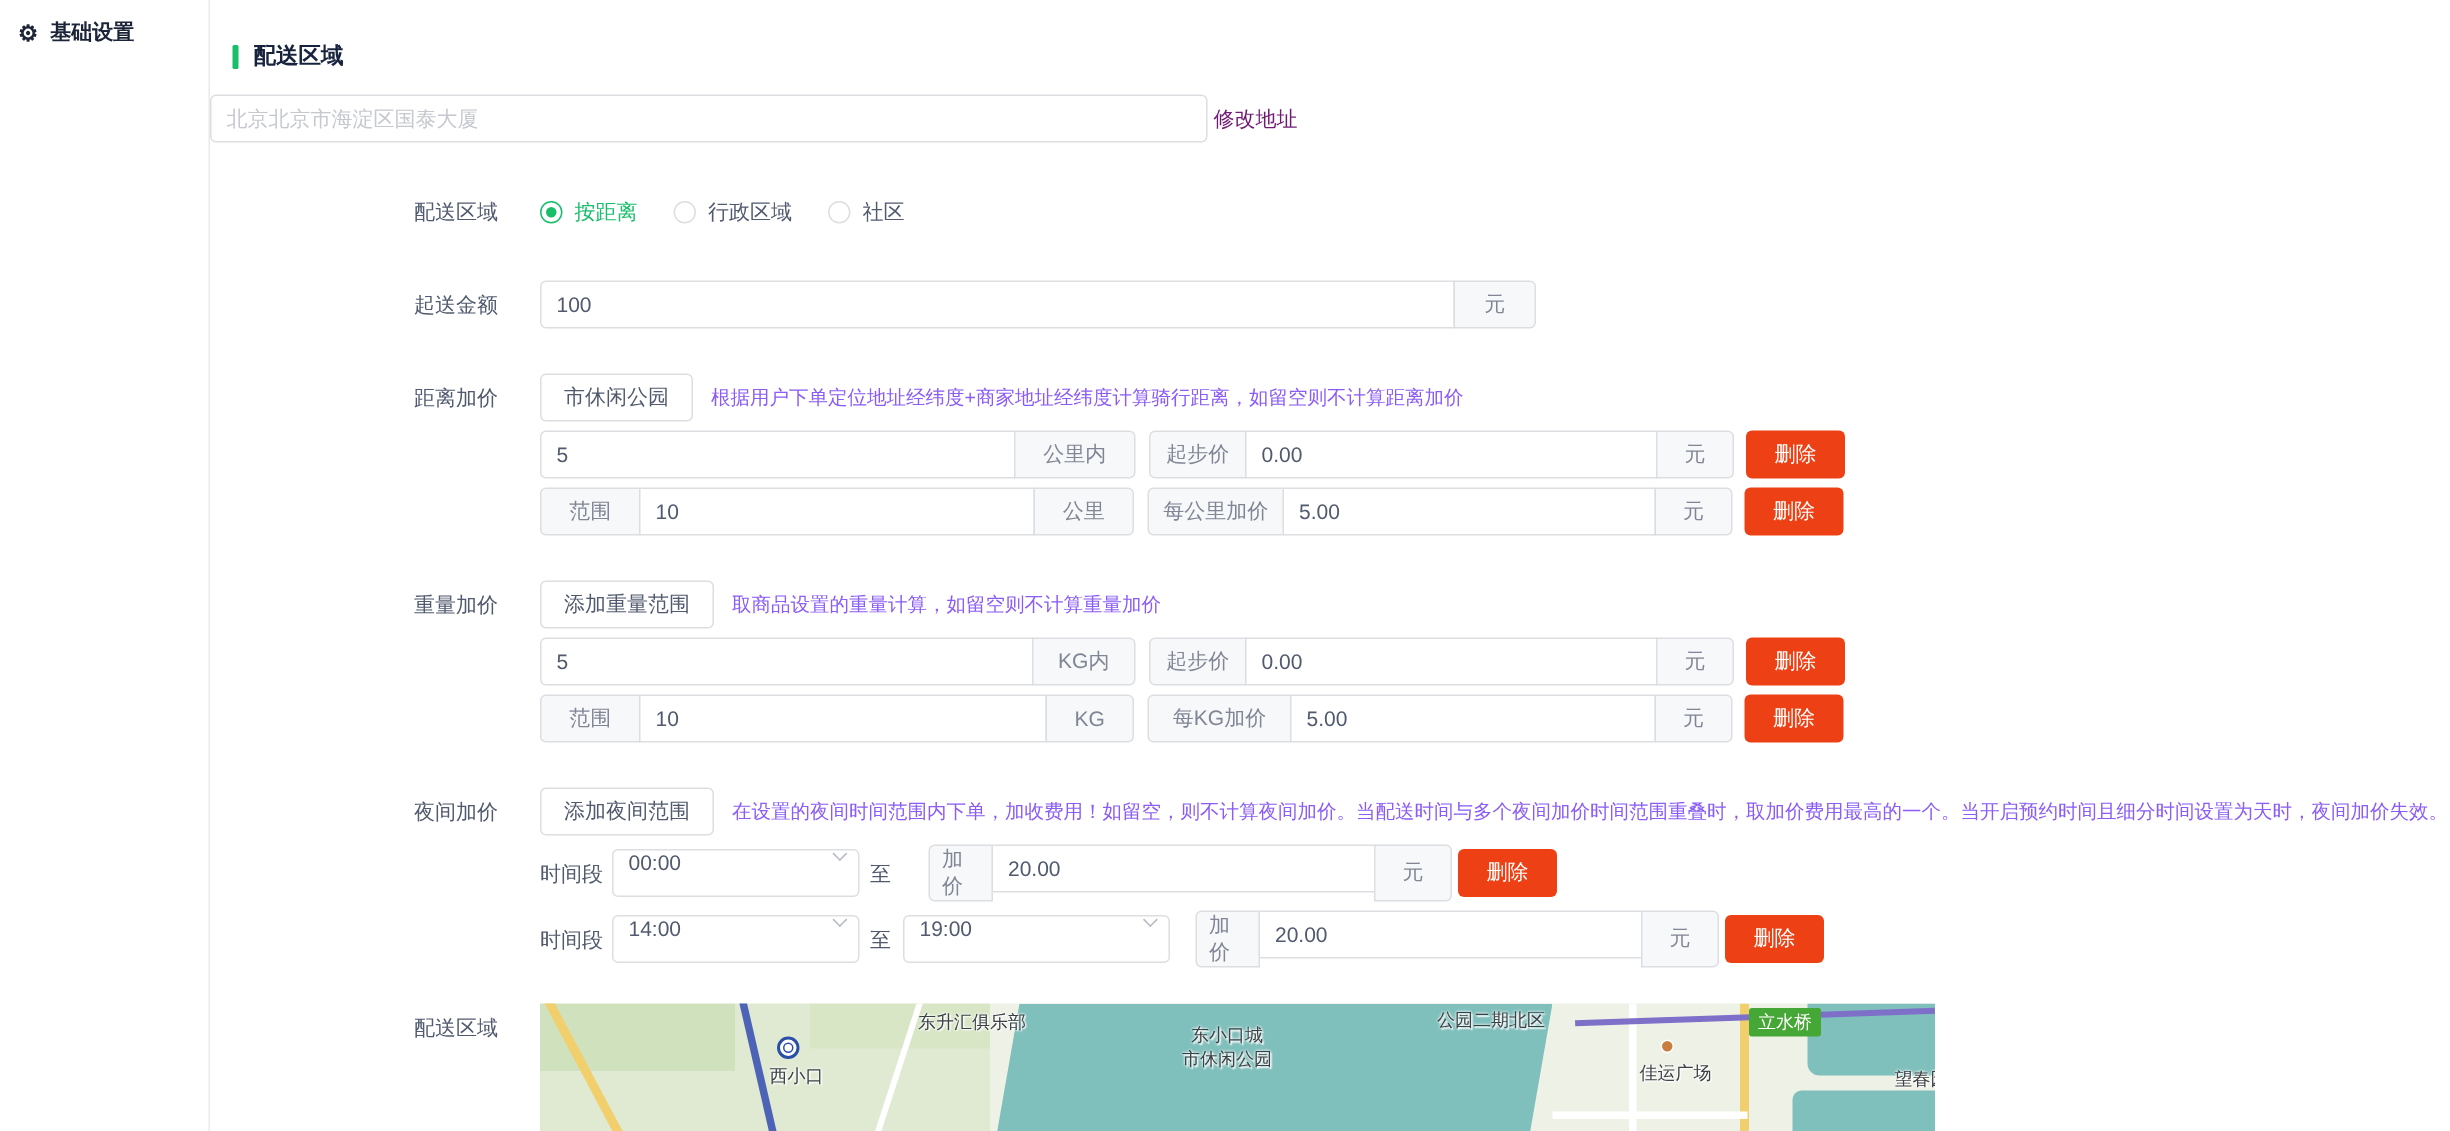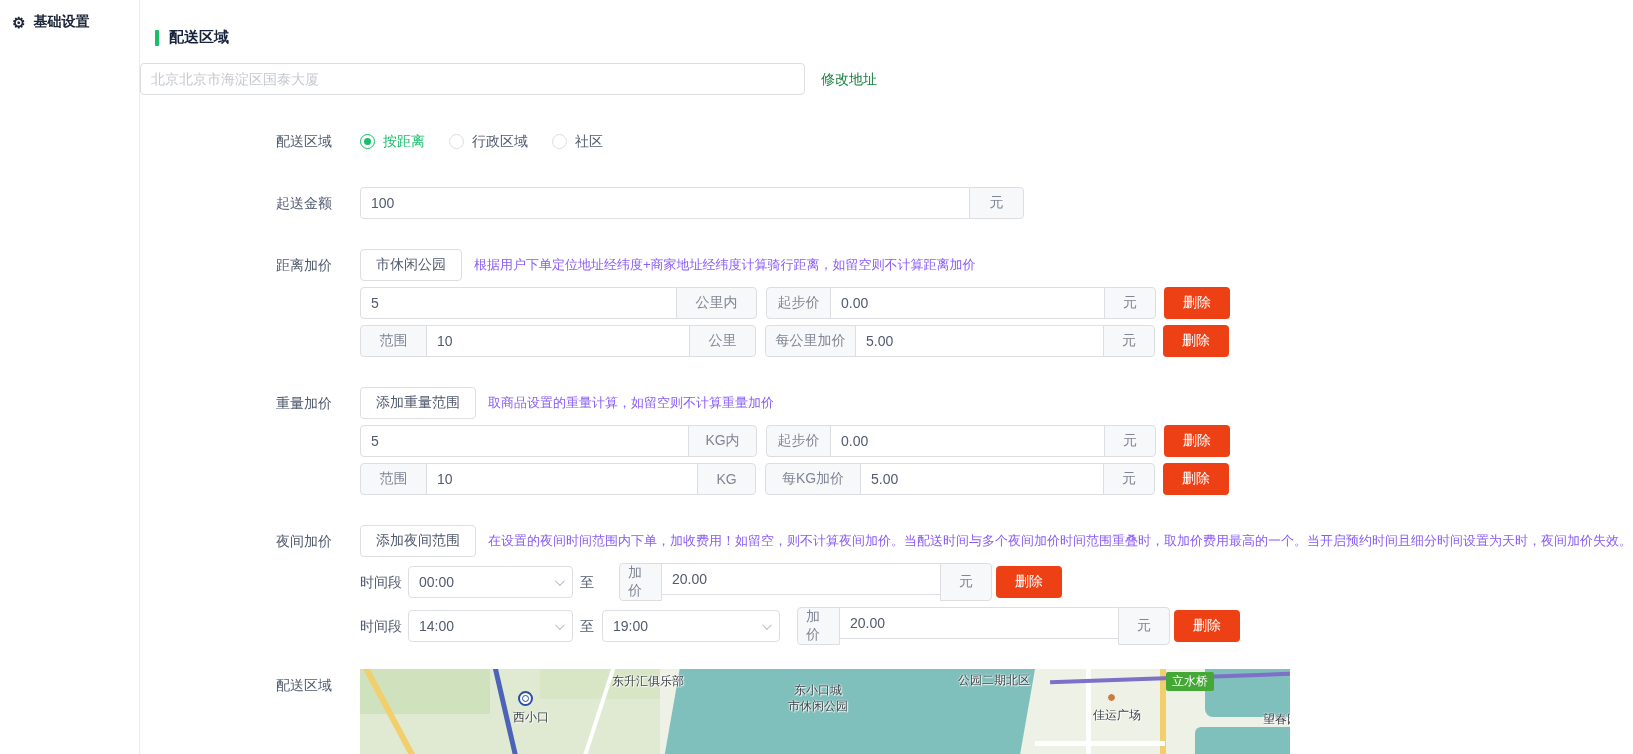--- a/index.html
+++ b/index.html
@@ -19,21 +19,21 @@
   .mb24{margin-bottom:24px}
   .form-label{width:220px;min-width:220px;text-align:right;padding-right:28px;line-height:32px;color:#515a6e}
   .controls{display:flex;align-items:flex-end}
   .block{display:block}
   .line{display:flex;align-items:center}
   .row-line{margin-top:6px}
 
   .input{height:32px;border:1px solid #dcdee2;border-radius:4px;padding:0 10px;font-size:14px;
     color:#515a6e;outline:none;background:#fff;font-family:inherit}
   .input::placeholder{color:#c5c8ce}
-  .link{color:#15803d;margin-left:16px;cursor:pointer;text-decoration:none;line-height:32px}
+  .link{color:#701a75;margin-left:4px;cursor:pointer;text-decoration:none;line-height:32px}
 
   .radio-group{line-height:32px}
   .radio{display:inline-flex;align-items:center;margin-right:24px;cursor:pointer}
   .radio-dot{width:15px;height:15px;border:1px solid #dcdee2;border-radius:50%;margin-right:8px;
     position:relative;background:#fff}
   .radio.checked .radio-dot{border-color:#19be6b}
   .radio.checked .radio-dot::after{content:"";position:absolute;left:3px;top:3px;width:7px;height:7px;
     background:#19be6b;border-radius:50%}
   .radio.checked .radio-label{color:#19be6b}
 
@@ -47,30 +47,30 @@
 
   .btn-default{height:32px;background:#fff;border:1px solid #dcdee2;border-radius:4px;padding:0 15px;
     font-size:14px;color:#515a6e;cursor:pointer;font-family:inherit}
   .btn-danger{height:32px;background:#ed4014;border:none;border-radius:4px;padding:0 19px;
     font-size:14px;color:#fff;cursor:pointer;font-family:inherit}
   .hint{color:#8b5cf6;font-size:13px;margin-left:12px;white-space:nowrap}
   .inline-label{line-height:32px;margin-right:6px}
   .to-label{margin:0 8px 0 7px}
 
   .select{height:32px;border:1px solid #dcdee2;border-radius:4px;background:#fff;display:flex;
-    align-items:center;justify-content:space-between;padding:0 10px;cursor:pointer;color:#515a6e}
+    justify-content:space-between;padding:0 10px;cursor:pointer;color:#515a6e}
   .chev{width:7px;height:7px;border-right:1px solid #b6bac2;border-bottom:1px solid #b6bac2;
     transform:rotate(45deg) translateY(-2px);flex-shrink:0;margin-left:8px}
 
   
   .w665{width:665px}.w610{width:610px}.w55{width:55px}.w317{width:317px}.w81{width:81px}
   .w65{width:65px}.w275{width:275px}.w52{width:52px}.w67{width:67px}.w264{width:264px}
   .w91{width:91px}.w249{width:249px}.w329{width:329px}.w69{width:69px}.w272{width:272px}
   .w59{width:59px}.w96{width:96px}.w244{width:244px}.w165{width:165px}.w178{width:178px}
-  .w43{width:43px}.w290{width:280px}
+  .w43{width:43px}.w290{width:256px}
   .ml4{margin-left:4px}.ml8{margin-left:8px}.ml9{margin-left:9px}.ml17{margin-left:17px}
 
   
   .map{position:relative;width:930px;height:130px;background:#edf1e6;overflow:hidden;flex-shrink:0;cursor:grab}
   .shape{position:absolute}
   .map-label{position:absolute;font-size:12px;color:#3c4145;white-space:nowrap;
     text-shadow:0 0 2px #fff,0 0 2px #fff,1px 1px 1px #fff}
   .two-line{text-align:center;line-height:1.35}
   .badge-green{position:absolute;background:#45a735;color:#fff;font-size:12px;padding:1px 6px;
     border-radius:2px;white-space:nowrap}

